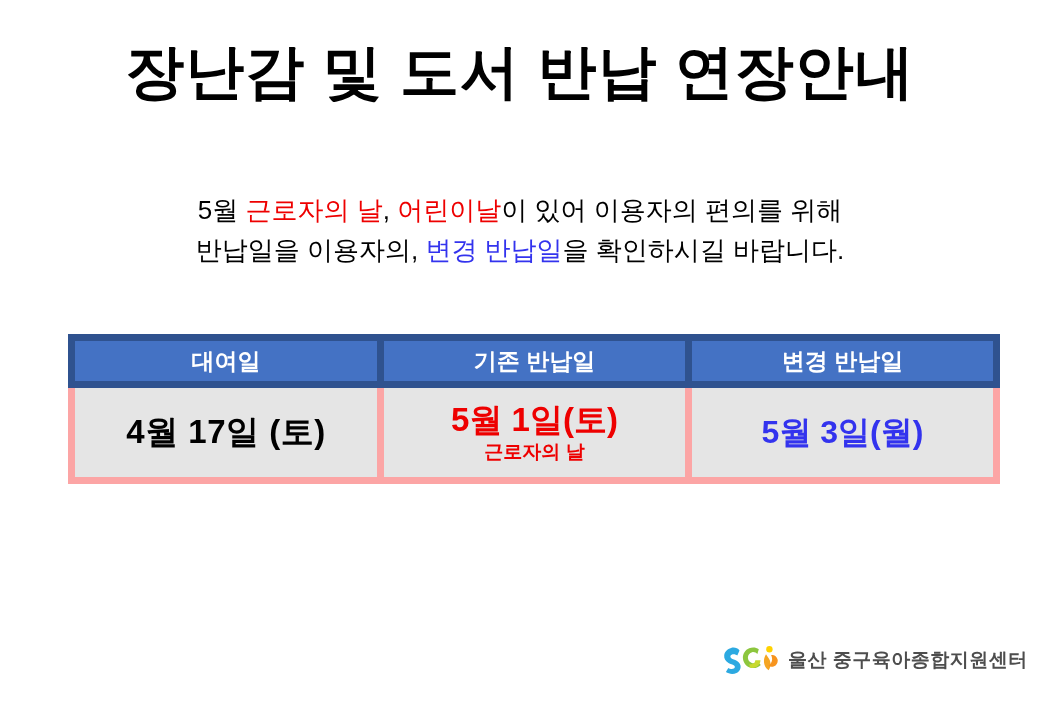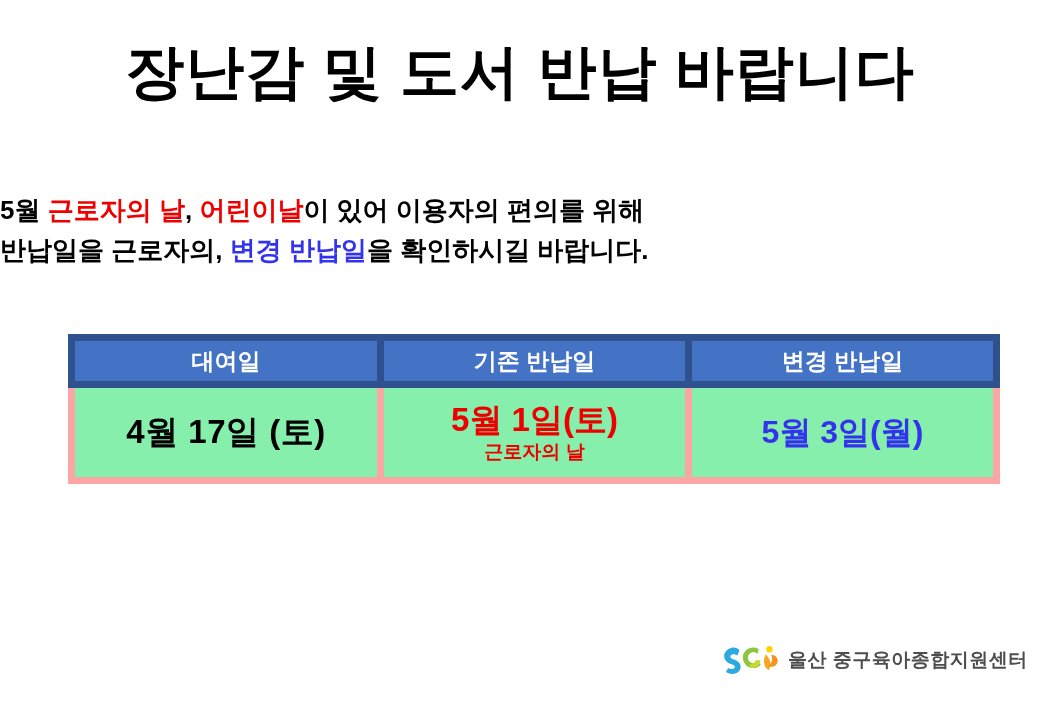--- a/index.html
+++ b/index.html
@@ -30,23 +30,23 @@
     color: #000000;
     white-space: nowrap;
   }
 
   
   .notice {
     position: absolute;
     top: 190px;
     left: 0;
     width: 1040px;
-    text-align: left;
+    text-align: center;
     font-size: 26px;
-    font-weight: bold;
+    font-weight: normal;
     line-height: 1.55;
     color: #000000;
   }
   .notice .hl-red {
     color: #ee0000;
   }
   .notice .hl-blue {
     color: #3333ee;
   }
 
@@ -74,21 +74,21 @@
     color: #ffffff;
     font-size: 23px;
     font-weight: bold;
     height: 40px;
     border-color: #2f528f;
   }
   table.schedule tbody td {
     height: 89px;
   }
   tr.row-shaded td {
-    background: #86efac;
+    background: #e5e5e5;
   }
   tr.row-plain td {
     background: #ffffff;
   }
 
   .col-a { width: 302px; }
   .col-b { width: 301px; }
   .col-c { width: 301px; }
 
   .cell-rent {
@@ -149,28 +149,28 @@
     font-weight: bold;
     color: #808080;
     letter-spacing: 0.35px;
     line-height: 1.2;
     margin-top: 2px;
   }
 </style>
 </head>
 <body>
 
-<div class="title">장난감 및 도서 반납 바랍니다</div>
+<div class="title">장난감 및 도서 반납 연장안내</div>
 
 <div class="notice">
   <div>
     <span>5월 </span><span class="hl-red">근로자의 날</span><span>, </span><span class="hl-red">어린이날</span><span>이 있어 이용자의 편의를 위해</span>
   </div>
   <div>
-    <span>반납일을 근로자의, </span><span class="hl-blue">변경 반납일</span><span>을 확인하시길 바랍니다.</span>
+    <span>반납일을 이용자의, </span><span class="hl-blue">변경 반납일</span><span>을 확인하시길 바랍니다.</span>
   </div>
 </div>
 
 <div class="table-wrap">
   <table class="schedule">
     <thead>
       <tr>
         <th class="col-a">대여일</th>
         <th class="col-b">기존 반납일</th>
         <th class="col-c">변경 반납일</th>

